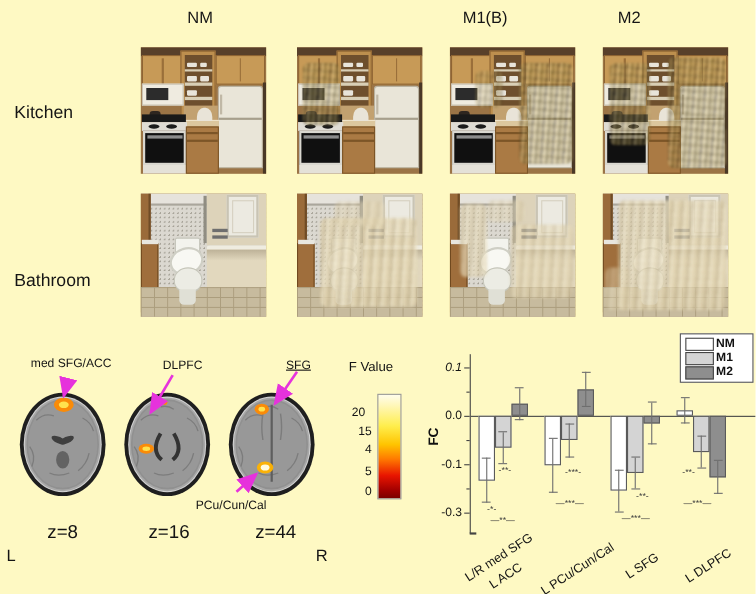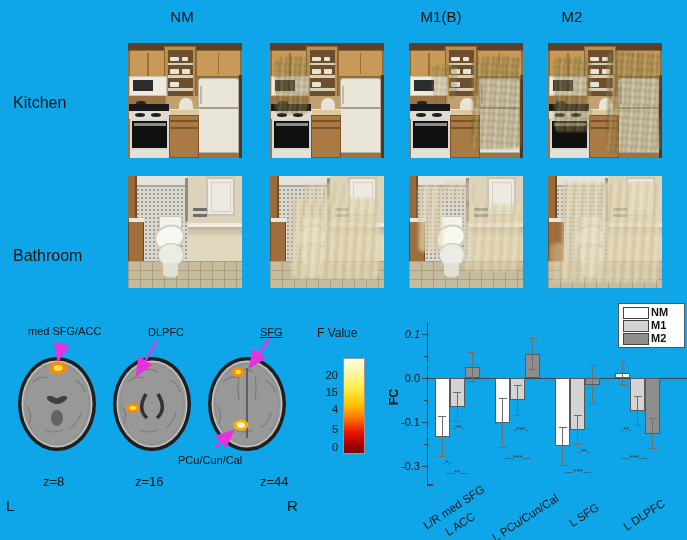--- a/index.html
+++ b/index.html
@@ -1,17 +1,17 @@
 <!DOCTYPE html>
 <html><head>
 <meta charset="utf-8">
 <style>
   html,body { margin:0; padding:0; background:#ffffff; }
   #fig {
-    position:relative; width:687px; height:540px; background:#0ea5e9;
+    position:relative; width:687px; height:540px; background:#fef9c3;
     font-family:"Liberation Sans", sans-serif; color:#111; overflow:hidden;
   }
   .abs { position:absolute; }
   
   .col-h { position:absolute; top:8px; width:120px; text-align:center; font-size:15px; color:#151515; }
   .row-l { position:absolute; left:13px; font-size:16px; color:#151515; }
   
   .cell { position:absolute; width:114px; overflow:hidden; background:#9b7446; }
   .cell.kitchen { top:43px; height:115px; }
   .cell.bath { top:176px; height:112px; }
@@ -77,21 +77,21 @@
               rgba(75,62,30,.45) 5px 7px, rgba(205,185,125,.5) 7px 10px),
             repeating-linear-gradient(4deg, rgba(60,50,25,.25) 0 3px, rgba(0,0,0,0) 3px 7px);
           filter:blur(1.2px); }
   .sm.b { background:
             repeating-linear-gradient(94deg, rgba(226,212,176,.85) 0 3px, rgba(203,188,152,.8) 3px 6px,
               rgba(236,226,196,.85) 6px 9px),
             repeating-linear-gradient(2deg, rgba(170,150,110,.3) 0 2px, rgba(0,0,0,0) 2px 6px);
           filter:blur(1.5px); }
   
   .blabel { position:absolute; font-size:11px; color:#141414; white-space:nowrap; }
-  .zlabel { position:absolute; top:474px; font-size:13px; font-weight:500; color:#141414; }
+  .zlabel { position:absolute; top:474px; font-size:17px; font-weight:500; color:#141414; }
   .lr     { position:absolute; top:497px; font-size:15px; color:#141414; }
   
   #cbar { position:absolute; left:343px; top:358px; width:20px; height:94px;
           border:1px solid #999;
           background:linear-gradient(#fffceb 0%, #fff7ba 10%, #ffee4d 30%, #ffc400 48%, #ff7a00 62%, #e81500 78%, #a30000 92%, #7a0000 100%); }
   .cbt { position:absolute; width:24px; text-align:right; font-size:11px; color:#141414; }
   
   #chart-layer { position:absolute; left:0; top:0; width:687px; height:540px; pointer-events:none; }
   .bar { position:absolute; box-sizing:border-box; border:1px solid #5a5a5a; }
   .err { position:absolute; background:#6e6e6e; }
@@ -374,28 +374,28 @@
     </g>
   </svg>
 
   <div class="blabel" style="left:28px; top:325px;">med SFG/ACC</div>
   <div class="blabel" style="left:148px; top:326px;">DLPFC</div>
   <div class="blabel" style="left:260px; top:326px;text-decoration:underline;">SFG</div>
   <div class="blabel" style="left:178px; top:454px;">PCu/Cun/Cal</div>
 
   <div class="zlabel" style="left:43px;">z=8</div>
   <div class="zlabel" style="left:135px;">z=16</div>
-  <div class="zlabel" style="left:232px;margin-left:28px;">z=44</div>
+  <div class="zlabel" style="left:232px;">z=44</div>
 
   <div class="lr" style="left:6px;">L</div>
   <div class="lr" style="left:287px;">R</div>
 
   <div class="abs" style="left:317px; top:326px; font-size:12px; color:#141414;">F Value</div>
   <div id="cbar"></div>
-  <div class="cbt" style="left:314px; top:369px;">20</div>
+  <div class="cbt" style="left:314px; top:369px;text-align:center;">20</div>
   <div class="cbt" style="left:314px; top:386px;">15</div>
   <div class="cbt" style="left:314px; top:403px;">4</div>
   <div class="cbt" style="left:314px; top:423px;">5</div>
   <div class="cbt" style="left:314px; top:441px;">0</div>
 
   <div id="chart-layer">
       <div class="tick" style="left: 426.5px; top: 322px; width: 1.5px; height: 163px;"></div>
       <div class="tick" style="left: 426.5px; top: 484px; width: 6px; height: 1.5px;"></div>
       <div class="tick" style="left: 428px; top: 377.5px; width: 259px; height: 1px;"></div>
       <div class="tick" style="left: 422px; top: 333.5px; width: 5px; height: 1px;"></div>

